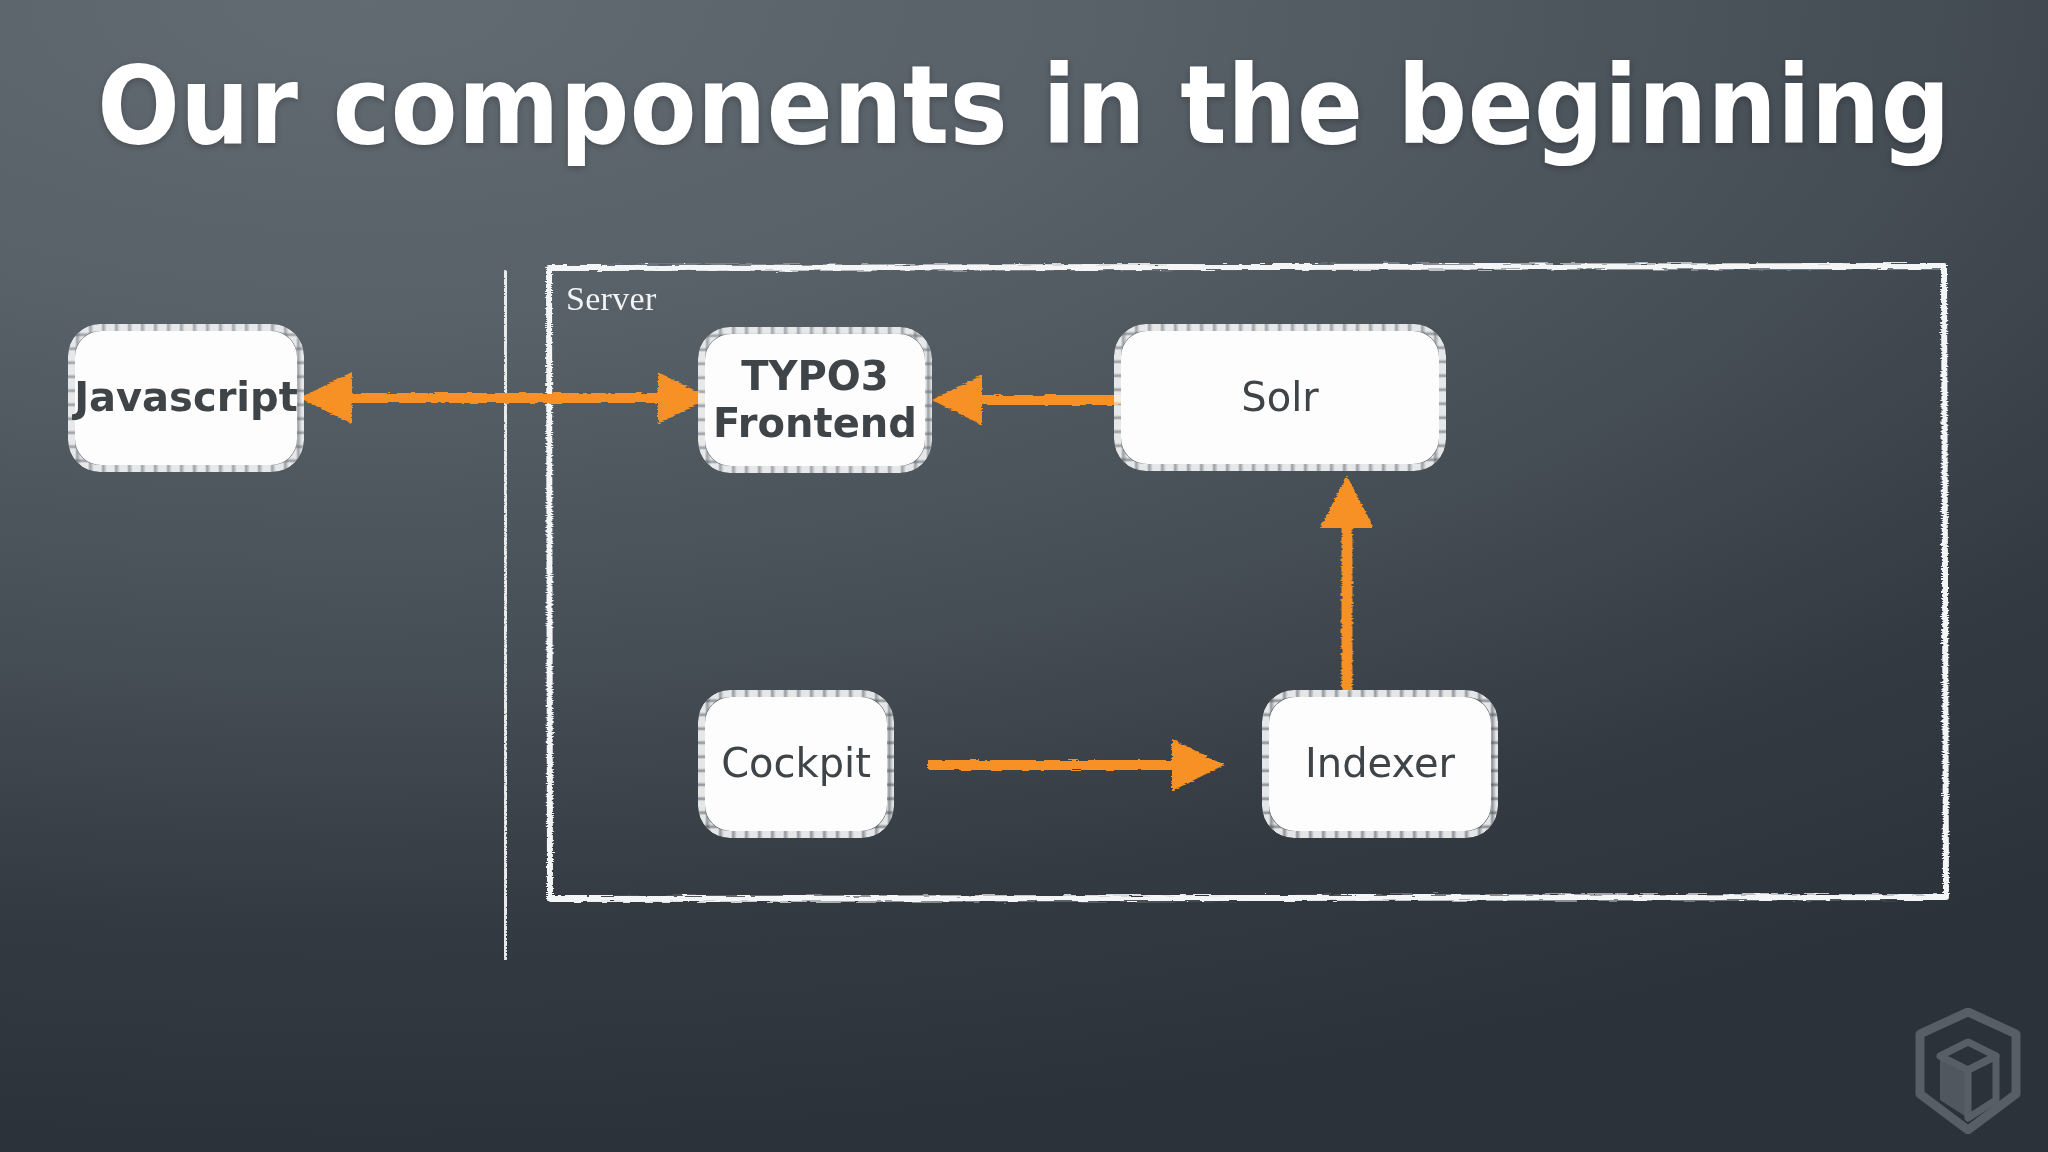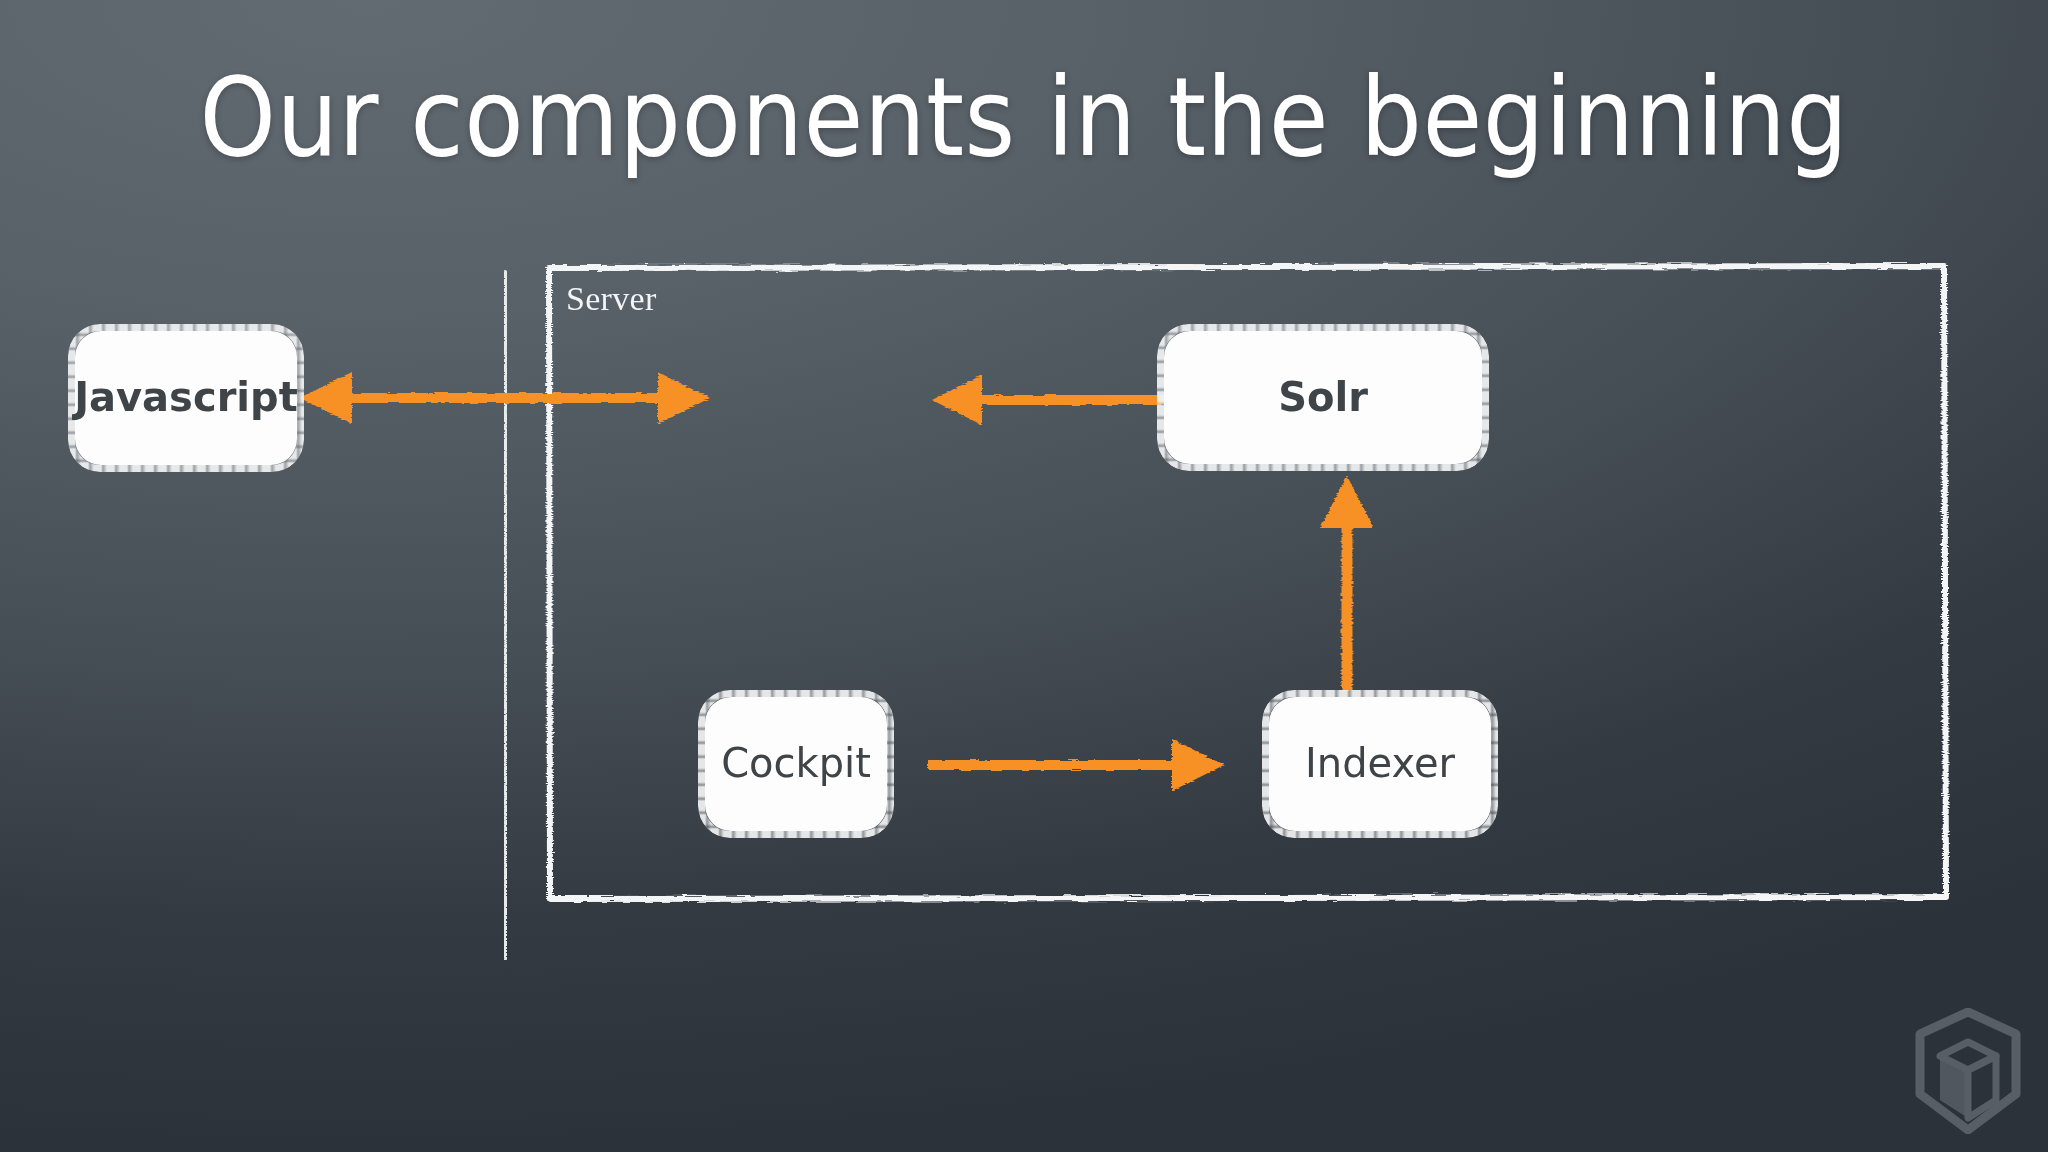--- a/index.html
+++ b/index.html
@@ -19,27 +19,26 @@
 
   
   #title {
     position: absolute;
     left: 0;
     top: 48px;
     width: 2048px;
     text-align: center;
     color: #ffffff;
     font-size: 108px;
-    font-weight: 400;
+    font-weight: 700;
     letter-spacing: 0.5px;
     line-height: 1.08;
     font-family: "DejaVu Sans Condensed", "DejaVu Sans", "Liberation Sans", sans-serif;
     white-space: nowrap;
     text-shadow: 0 2px 6px rgba(0,0,0,0.25);
-    margin-top: 12px;
   }
 
   
   #vectors {
     position: absolute;
     left: 0; top: 0;
     width: 2048px; height: 1152px;
     pointer-events: none;
   }
 
@@ -89,21 +88,21 @@
     mask-composite: intersect;
     pointer-events: none;
   }
   .node .label {
     position: relative;
     z-index: 2;
   }
 
   #node-javascript { left: 75px;  top: 331px; width: 222px; height: 134px; font-size: 40px; font-weight: 700; justify-content: center; }
   #node-typo3      { left: 705px; top: 334px; width: 220px; height: 132px; font-size: 40px; font-weight: 700; }
-  #node-solr       { left: 1164px;top: 331px; width: 318px; height: 133px; font-size: 40px; font-weight: 700; }
+  #node-solr       { left: 1121px;top: 331px; width: 318px; height: 133px; font-size: 40px; font-weight: 400; }
   #node-cockpit    { left: 705px; top: 697px; width: 182px; height: 134px; font-size: 40px; font-weight: 400; }
   #node-indexer    { left: 1237px;top: 697px; width: 222px; height: 134px; font-size: 40px; font-weight: 400; margin-left: 32px; }
 
   
   #logo {
     position: absolute;
     right: 26px;
     bottom: 18px;
     width: 108px;
     height: 126px;
@@ -158,20 +157,26 @@
       <polygon points="1224,765 1172,739 1172,791" fill="#f79125"></polygon>
     </g>
   </svg>
 
   <div id="server-label">Server</div>
 
   <div class="node" id="node-javascript">
     <span class="label">Javascript</span>
   </div>
 
+  <div class="node" id="node-typo3">
+    <span class="label">
+      <span>TYPO3</span><br>
+      <span>Frontend</span>
+    </span>
+  </div>
 
   <div class="node" id="node-solr">
     <span class="label">Solr</span>
   </div>
 
   <div class="node" id="node-cockpit">
     <span class="label">Cockpit</span>
   </div>
 
   <div class="node" id="node-indexer">

